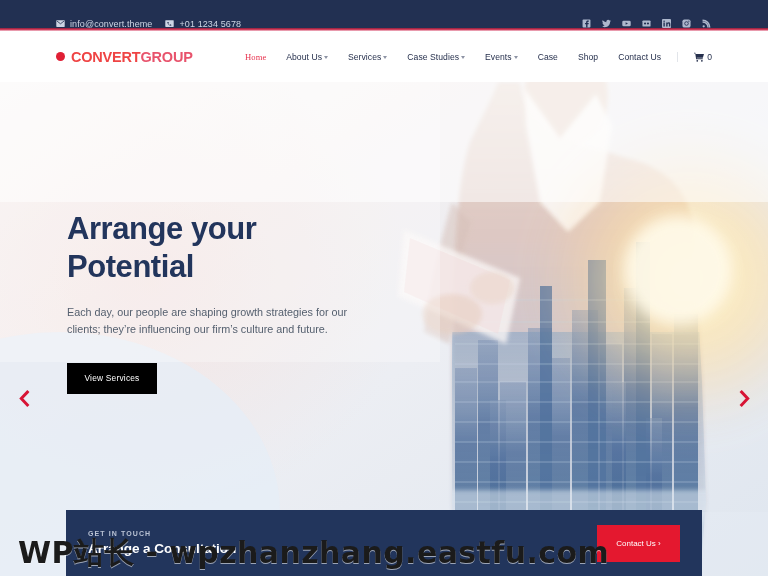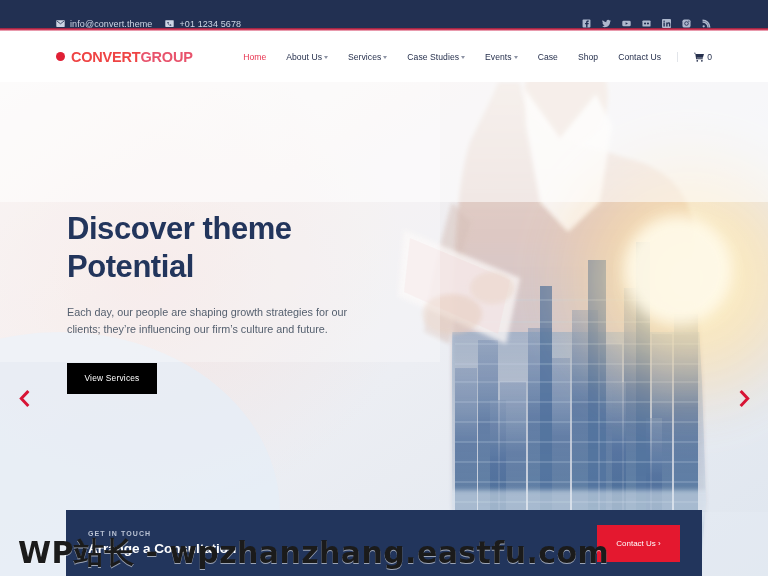--- a/index.html
+++ b/index.html
@@ -71,21 +71,21 @@
   .nav { margin-left:auto; display:flex; align-items:center; }
   .nav-item {
     display:flex; align-items:center; gap:2px;
     font-size:8.6px;
     color:#26304d;
     padding:0 10px;
     white-space:nowrap;
     cursor:pointer;
     letter-spacing:.05px;
   }
-  .nav-item.active { color:#e8334f; }
+  .nav-item.active { color:#e8334f;font-family:Liberation Serif, serif; }
   .caret {
     width:0;height:0;
     border-left:2.6px solid transparent;
     border-right:2.6px solid transparent;
     border-top:3.2px solid #8e94a5;
     margin-top:1px;
   }
   .cart {
     display:flex; align-items:center; gap:3px;
     padding-left:16px; margin-left:6px;
@@ -453,21 +453,21 @@
 
         <rect x="0" y="0" width="768" height="120" fill="#ffffff" opacity=".55"></rect>
         <rect x="0" y="0" width="440" height="280" fill="#ffffff" opacity=".28"></rect>
 
         <rect x="0" y="430" width="768" height="64" fill="#e9eff6" opacity=".35"></rect>
       </svg>
     </div>
 
     <div class="hero-copy">
       <div class="hero-title">
-        <div>Discover theme</div>
+        <div>Arrange your</div>
         <div>Potential</div>
       </div>
       <p class="hero-sub">Each day, our people are shaping growth strategies for our clients; they’re influencing our firm’s culture and future.</p>
       <button class="hero-btn">View Services</button>
     </div>
 
     <div class="arrow prev">
       <span>
         <svg viewBox="0 0 24 24">
             <path d="M16 3 L7.5 12 L16 21" fill="none" stroke="#d71435" stroke-width="4.2" stroke-linecap="square" stroke-linejoin="miter"></path>

